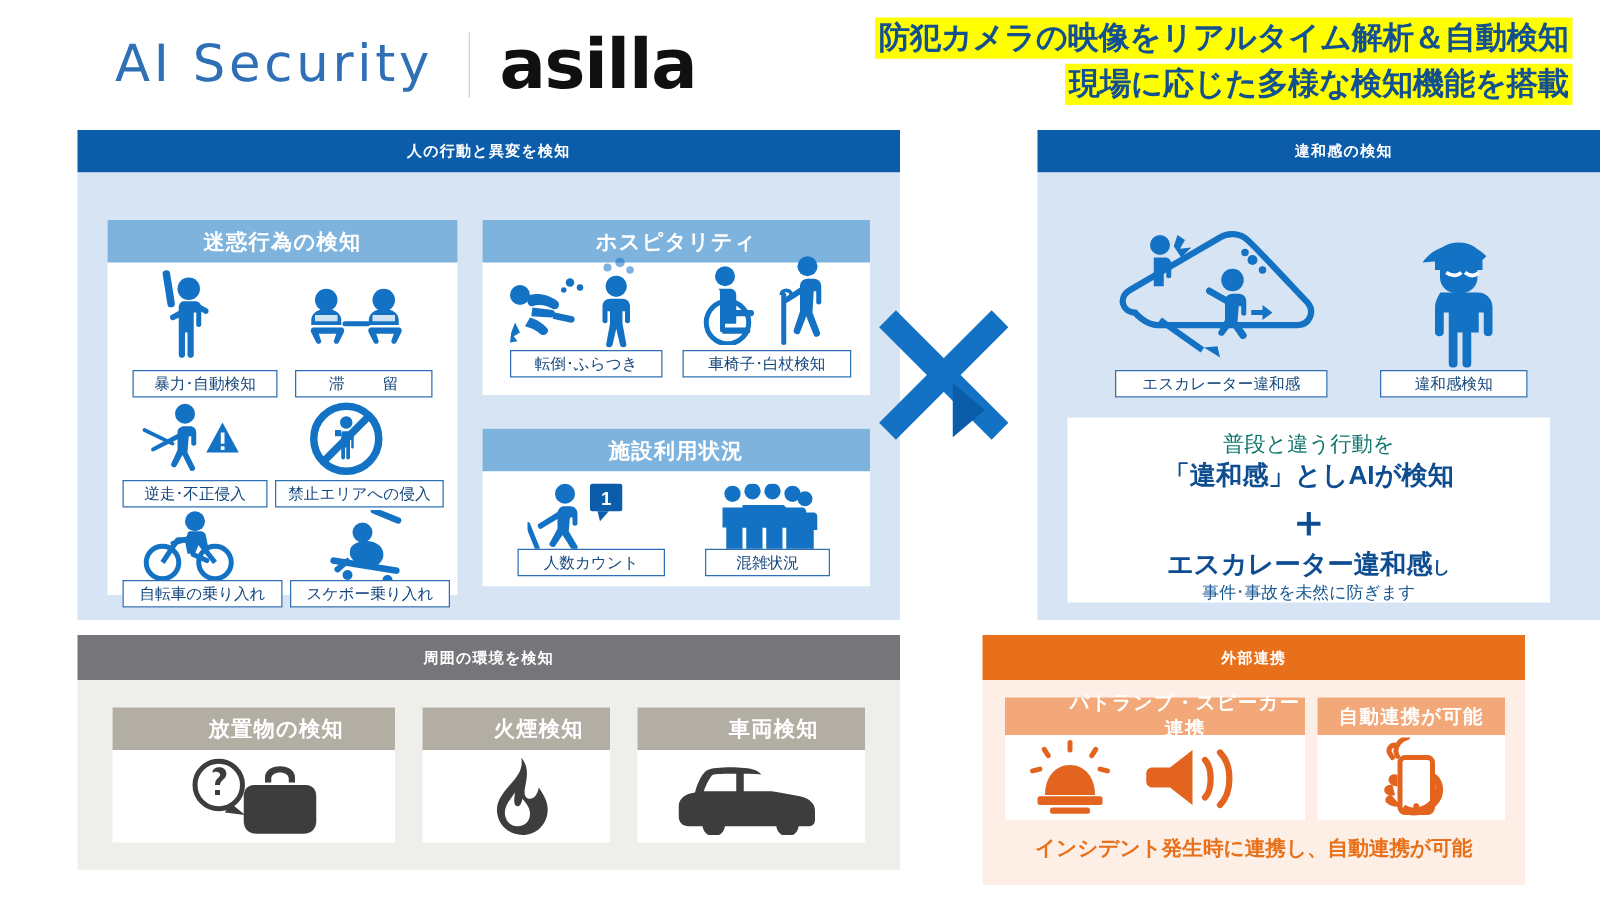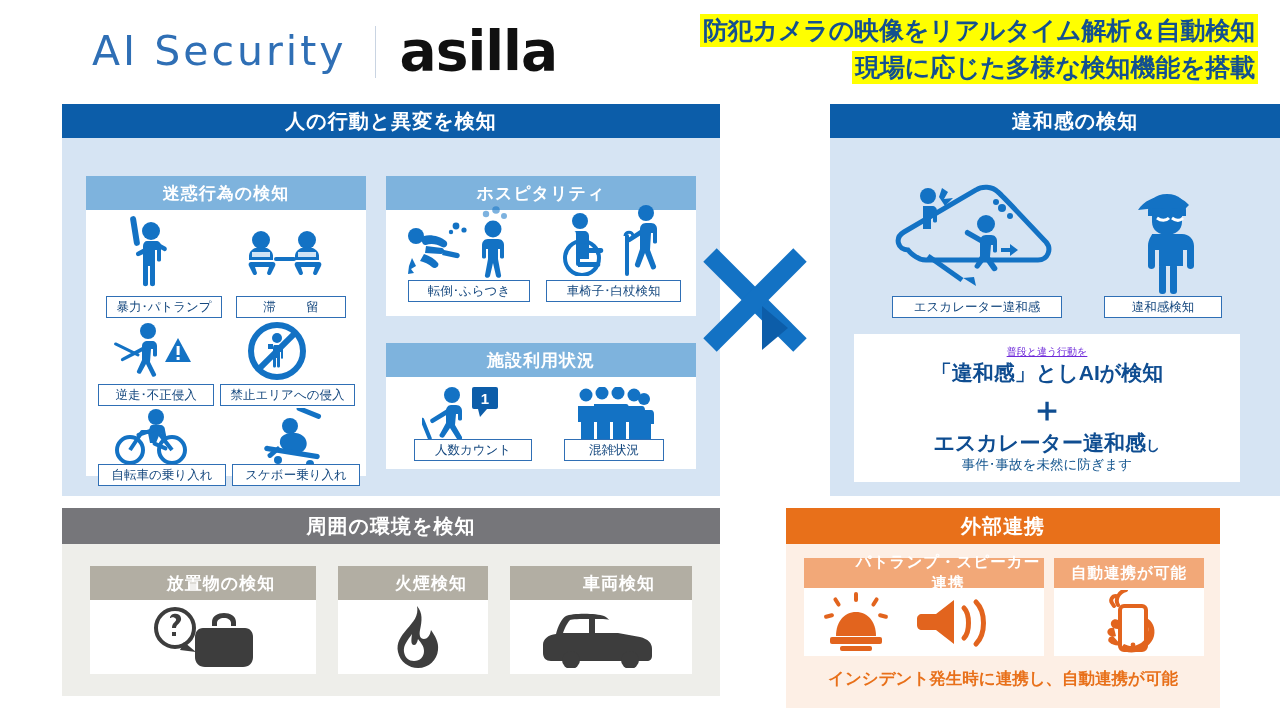--- a/index.html
+++ b/index.html
@@ -30,21 +30,21 @@
     font-weight:700;font-size:25px;line-height:1.32;
     padding:0 3px;margin-bottom:3px;letter-spacing:-0.2px;
   }
   .tagline .row{display:block;text-align:right;}
   .tagline .row.r2{margin-top:1px;}
 
   
   .panel{position:absolute;}
   .panel-head{
     color:#fff;font-weight:700;text-align:center;
-    font-size:20px;letter-spacing:1px;
+    font-size:12px;letter-spacing:1px;
     display:flex;align-items:center;justify-content:center;
   }
   .head-blue{background:#0c5da9;}
   .head-gray{background:#76767a;}
   .head-orange{background:#e8701a;}
   .panel-body{width:100%;box-sizing:border-box;}
   .body-blue{background:#d6e4f3;}
   .body-gray{background:#eeeeea;}
   .body-orange{background:#fdefe5;}
 
@@ -71,21 +71,21 @@
   .bigx{position:absolute;left:700px;top:245px;width:110px;height:110px;}
 
   
   .arrowR{position:absolute;left:762px;top:300px;width:34px;height:56px;}
 
   
   .insight{
     position:absolute;background:#fff;box-sizing:border-box;
     text-align:center;color:#134a87;
   }
-  .ins-s{font-size:10px;color:#6d28d9;line-height:1.2;margin-top:12px;text-decoration:underline;}
+  .ins-s{font-size:17px;color:#0f766e;line-height:1.2;margin-top:12px;}
   .ins-b{font-size:21px;font-weight:700;color:#0f4d91;letter-spacing:0px;line-height:1.25;margin-top:2px;}
   .ins-plus{font-size:34px;font-weight:700;color:#0f4d91;line-height:1;margin:6px 0 4px;}
   .ins-b2{font-size:21px;font-weight:700;color:#0f4d91;line-height:1.2;}
   .ins-b2 .sm{font-size:14px;font-weight:700;}
   .ins-s2{font-size:13.5px;color:#15568f;line-height:1.2;margin-top:2px;}
 
   .ext-note{
     text-align:center;color:#e8701a;font-weight:700;font-size:16.5px;
     letter-spacing:0px;
   }
@@ -131,21 +131,21 @@
             <path d="M8 32h24c2 0 3 2 2 4l-4 8c-1 2-4 1-4-1l2-6H14l2 6c0 2-3 3-4 1l-4-8c-1-2 0-4 2-4z"></path>
             <rect x="11" y="22" width="18" height="5" fill="#cfe3f5"></rect>
             <circle cx="66" cy="10" r="9"></circle>
             <path d="M54 26c0-5 5-9 12-9s12 4 12 9v4H54z"></path>
             <path d="M54 32h24c2 0 3 2 2 4l-4 8c-1 2-4 1-4-1l2-6H60l2 6c0 2-3 3-4 1l-4-8c-1-2 0-4 2-4z"></path>
             <rect x="57" y="22" width="18" height="5" fill="#cfe3f5"></rect>
             <rect x="33" y="27" width="22" height="4" rx="2"></rect>
           </g>
         </svg>
 
-        <div class="tag pos" style="left:20px;top:120px;width:116px;">暴力･パトランプ</div>
+        <div class="tag pos" style="left:20px;top:120px;width:116px;">暴力･自動検知</div>
         <div class="tag pos wide" style="left:150px;top:120px;width:110px;">滞　留</div>
 
         <svg class="ico pos" style="left:22px;top:146px;" width="96" height="56" viewBox="0 0 96 56">
           <g fill="#1372c4">
             <circle cx="40" cy="9" r="8"></circle>
             <path d="M36 19h8c3 0 5 2 5 5v9c0 2-4 2-4 0v-6h-2l-1 13 6 12c1 2-3 4-4 2l-6-12-5 9c-1 2-5 0-4-2l5-11V24c0-3 2-5 6-5z"></path>
             <path d="M36 24L14 36c-2 1-1 4 1 3l22-11z"></path>
             <rect x="5" y="26" width="28" height="3" rx="1.5" transform="rotate(26 19 27)"></rect>
             <path d="M70 16l13 24H57z"></path>
             <rect x="68.6" y="24" width="3" height="9" fill="#fff"></rect>

